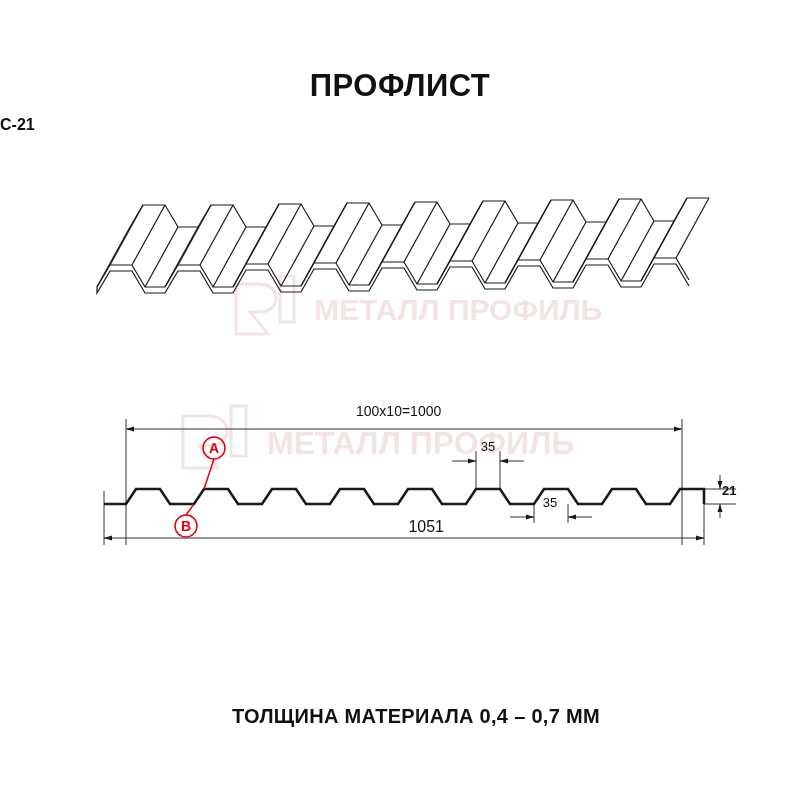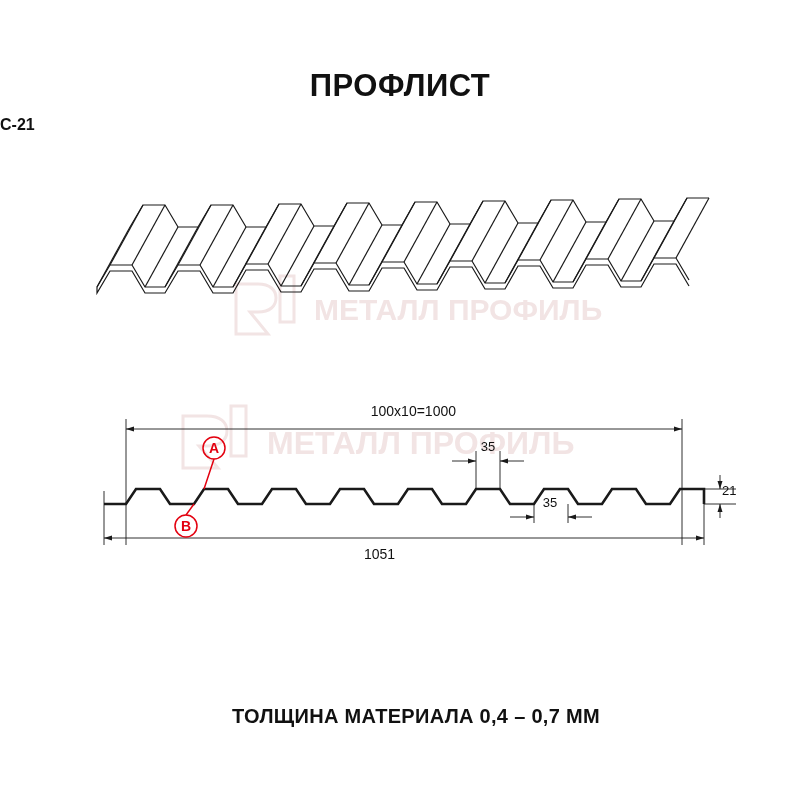--- a/index.html
+++ b/index.html
@@ -234,23 +234,23 @@
       <text x="124" y="48" text-anchor="middle" font-family="Liberation Sans, sans-serif" font-size="14" font-weight="bold" fill="#e3000f">A</text>
 
       <g stroke="#e3000f" stroke-width="1.5" fill="none">
         <circle cx="96" cy="121" r="11"></circle>
         <path d="M96 110 L104 99"></path>
       </g>
       <text x="96" y="126" text-anchor="middle" font-family="Liberation Sans, sans-serif" font-size="14" font-weight="bold" fill="#e3000f">B</text>
     </svg>
 
     <div style="position:absolute; left:0; top:0; width:640px; height:160px;">
-      <div style="position:absolute; left:266px; top:-2px; width:100px; text-align:right; font-size:14px;">100х10=1000</div>
-      <div style="position:absolute; left:274px; top:113px; width:80px; text-align:left; font-size:14px;margin-top:28px;">1051</div>
+      <div style="position:absolute; left:266px; top:-2px; width:100px; text-align:left; font-size:14px;">100х10=1000</div>
+      <div style="position:absolute; left:274px; top:113px; width:80px; text-align:right; font-size:16px;">1051</div>
       <div style="position:absolute; left:375px; top:34px; width:46px; text-align:center; font-size:13px;">35</div>
       <div style="position:absolute; left:437px; top:90px; width:46px; text-align:center; font-size:13px;">35</div>
-      <div style="position:absolute; left:632px; top:78px; width:30px; text-align:left; font-size:13px;">21</div>
+      <div style="position:absolute; left:632px; top:78px; width:30px; text-align:left; font-size:13px;font-weight:bold;">21</div>
     </div>
   </div>
 
   <div class="footer-note">ТОЛЩИНА МАТЕРИАЛА 0,4 – 0,7 ММ</div>
 
 </div>
 
 </body></html>

